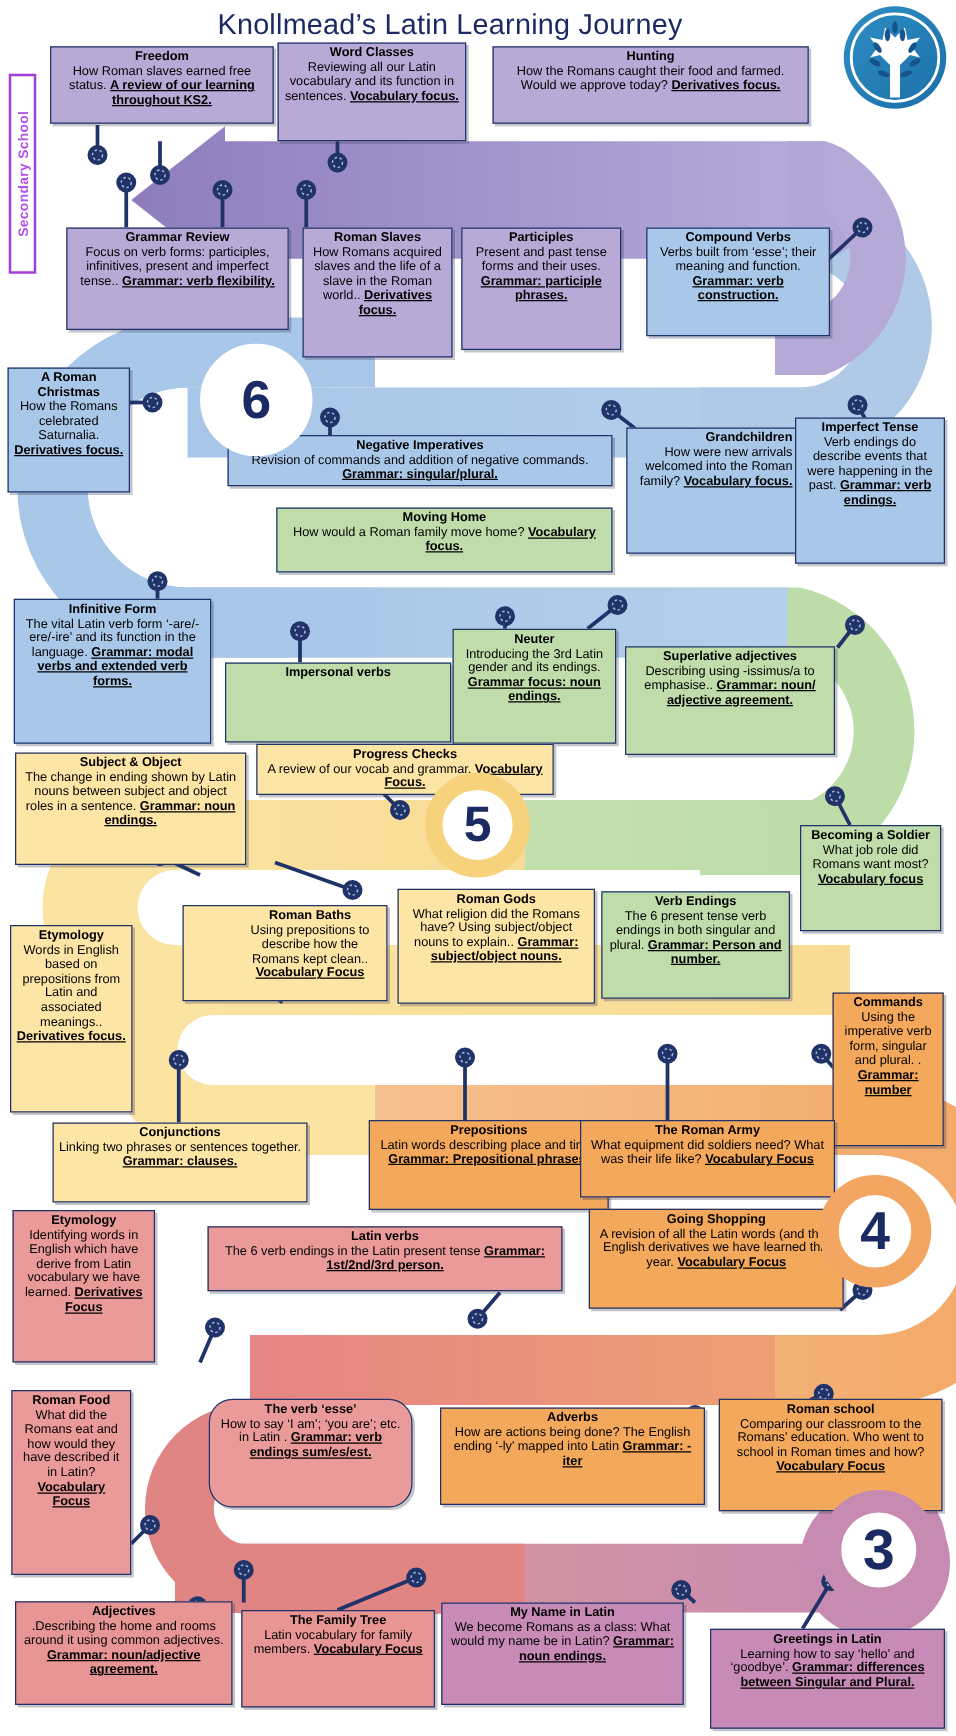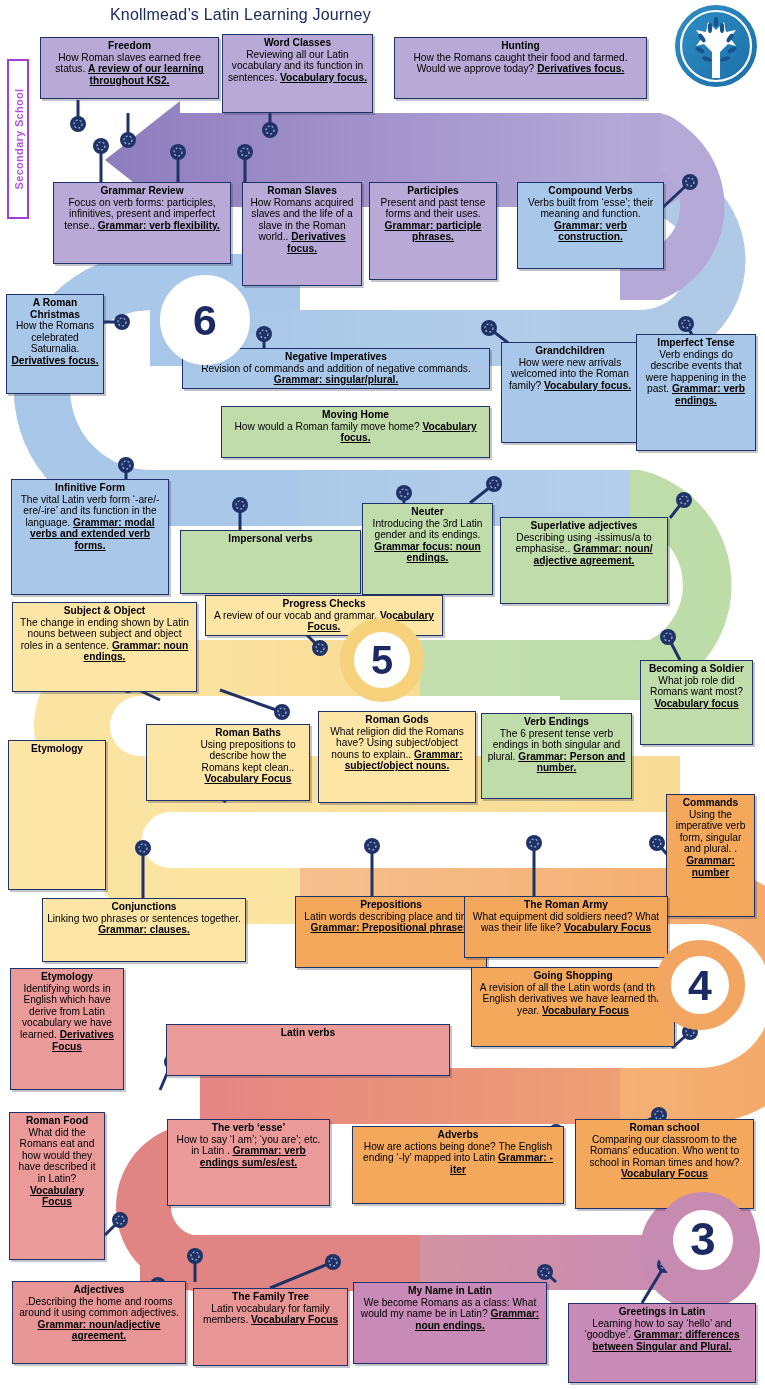--- a/index.html
+++ b/index.html
@@ -14,21 +14,22 @@
     overflow:hidden;
     background:#ffffff;
   }
   #ribbon-layer{position:absolute;left:0;top:0;width:765px;height:1389px;}
   #pin-layer{position:absolute;left:0;top:0;width:765px;height:1389px;pointer-events:none;}
 
   
   .title{
     position:absolute;
     left:110px; top:6px; width:500px;
-    font-size:16px;
+    text-align:center;
+    font-size:23px;
     color:#1b2a63;
     letter-spacing:0.2px;
     white-space:nowrap;
   }
   .sec-school-wrap{
     position:absolute; left:6px; top:60px; width:24px; height:160px;
   }
   .sec-school-inner{
     position:absolute;
     left:-68px; top:68px;
@@ -441,21 +442,21 @@
         <span class="b">Verbs built from ‘esse’; their meaning and function. <span class="f">Grammar: verb construction.</span></span>
       </div>
       <div class="card c-blue" style="left: 6px; top: 294px; width: 98px; min-height: 100px;">
         <span class="t">A Roman Christmas</span>
         <span class="b">How the Romans celebrated Saturnalia. <span class="f">Derivatives focus.</span></span>
       </div>
       <div class="card c-blue" style="left: 182px; top: 348px; width: 308px; min-height: 38px;">
         <span class="t">Negative Imperatives</span>
         <span class="b">Revision of commands and addition of negative commands. <span class="f">Grammar: singular/plural.</span></span>
       </div>
-      <div class="card c-blue" style="left: 501px; top: 342px; width: 138px; min-height: 101px;">
+      <div class="card c-blue" style="left: 501px; top: 342px; width: 138px; min-height: 101px; text-align: right;">
         <span class="t">Grandchildren</span>
         <span class="b">How were new arrivals welcomed into the Roman family? <span class="f">Vocabulary focus.</span></span>
       </div>
       <div class="card c-blue" style="left: 636px; top: 334px; width: 120px; min-height: 117px;">
         <span class="t">Imperfect Tense</span>
         <span class="b">Verb endings do describe events that were happening in the past. <span class="f">Grammar: verb endings.</span></span>
       </div>
       <div class="card c-green" style="left: 221px; top: 406px; width: 269px; min-height: 52px;">
         <span class="t">Moving Home</span>
         <span class="b">How would a Roman family move home? <span class="f">Vocabulary focus.</span></span>
@@ -482,20 +483,21 @@
       <div class="card c-yellow" style="left: 205px; top: 595px; width: 238px; min-height: 37px;">
         <span class="t">Progress Checks</span>
         <span class="b">A review of our vocab and grammar. <span class="f">Vocabulary Focus.</span></span>
       </div>
       <div class="card c-green" style="left: 640px; top: 660px; width: 113px; min-height: 85px;">
         <span class="t">Becoming a Soldier</span>
         <span class="b">What job role did Romans want most? <span class="f">Vocabulary focus</span></span>
       </div>
       <div class="card c-yellow" style="left: 8px; top: 740px; width: 98px; min-height: 150px;">
         <span class="t">Etymology</span>
+        <span class="b">Words in English based on prepositions from Latin and associated meanings.. <span class="f">Derivatives focus.</span></span>
       </div>
       <div class="card c-yellow" style="left: 146px; top: 724px; width: 164px; min-height: 77px; padding-left: 44px;">
         <span class="t">Roman Baths</span>
         <span class="b">Using prepositions to describe how the Romans kept clean.. <span class="f">Vocabulary Focus</span></span>
       </div>
       <div class="card c-yellow" style="left: 318px; top: 711px; width: 158px; min-height: 92px;">
         <span class="t">Roman Gods</span>
         <span class="b">What religion did the Romans have? Using subject/object nouns to explain.. <span class="f">Grammar: subject/object nouns.</span></span>
       </div>
       <div class="card c-green" style="left: 481px; top: 713px; width: 151px; min-height: 86px;">
@@ -519,28 +521,29 @@
         <span class="b">What equipment did soldiers need? What was their life like? <span class="f">Vocabulary Focus</span></span>
       </div>
       <div class="card c-orange" style="left: 471px; top: 967px; width: 204px; min-height: 80px;">
         <span class="t">Going Shopping</span>
         <span class="b">A revision of all the Latin words (and their English derivatives we have learned this year. <span class="f">Vocabulary Focus</span></span>
       </div>
       <div class="card c-red" style="left: 10px; top: 968px; width: 114px; min-height: 122px;">
         <span class="t">Etymology</span>
         <span class="b">Identifying words in English which have derive from Latin vocabulary we have learned. <span class="f">Derivatives Focus</span></span>
       </div>
-      <div class="card c-red" style="left: 166px; top: 981px; width: 284px; min-height: 52px; margin-top: 43px;">
+      <div class="card c-red" style="left: 166px; top: 981px; width: 284px; min-height: 52px;">
         <span class="t">Latin verbs</span>
+        <span class="b">The 6 verb endings in the Latin present tense <span class="f">Grammar: 1st/2nd/3rd person.</span></span>
       </div>
       <div class="card c-red" style="left: 9px; top: 1112px; width: 96px; min-height: 148px;">
         <span class="t">Roman Food</span>
         <span class="b">What did the Romans eat and how would they have described it in Latin? <span class="f">Vocabulary Focus</span></span>
       </div>
-      <div class="card c-red" style="left: 167px; top: 1119px; width: 163px; min-height: 87px;">
+      <div class="card c-red" style="left: 167px; top: 1119px; width: 163px; min-height: 87px; border-radius: 19px;">
         <span class="t">The verb ‘esse’</span>
         <span class="b">How to say ‘I am’; ‘you are’; etc. in Latin . <span class="f">Grammar: verb endings sum/es/est.</span></span>
       </div>
       <div class="card c-orange" style="left: 352px; top: 1126px; width: 212px; min-height: 78px;">
         <span class="t">Adverbs</span>
         <span class="b">How are actions being done? The English ending ‘-ly’ mapped into Latin <span class="f">Grammar: -iter</span></span>
       </div>
       <div class="card c-orange" style="left: 575px; top: 1119px; width: 179px; min-height: 90px;">
         <span class="t">Roman school</span>
         <span class="b">Comparing our classroom to the Romans’ education. Who went to school in Roman times and how? <span class="f">Vocabulary Focus</span></span>

